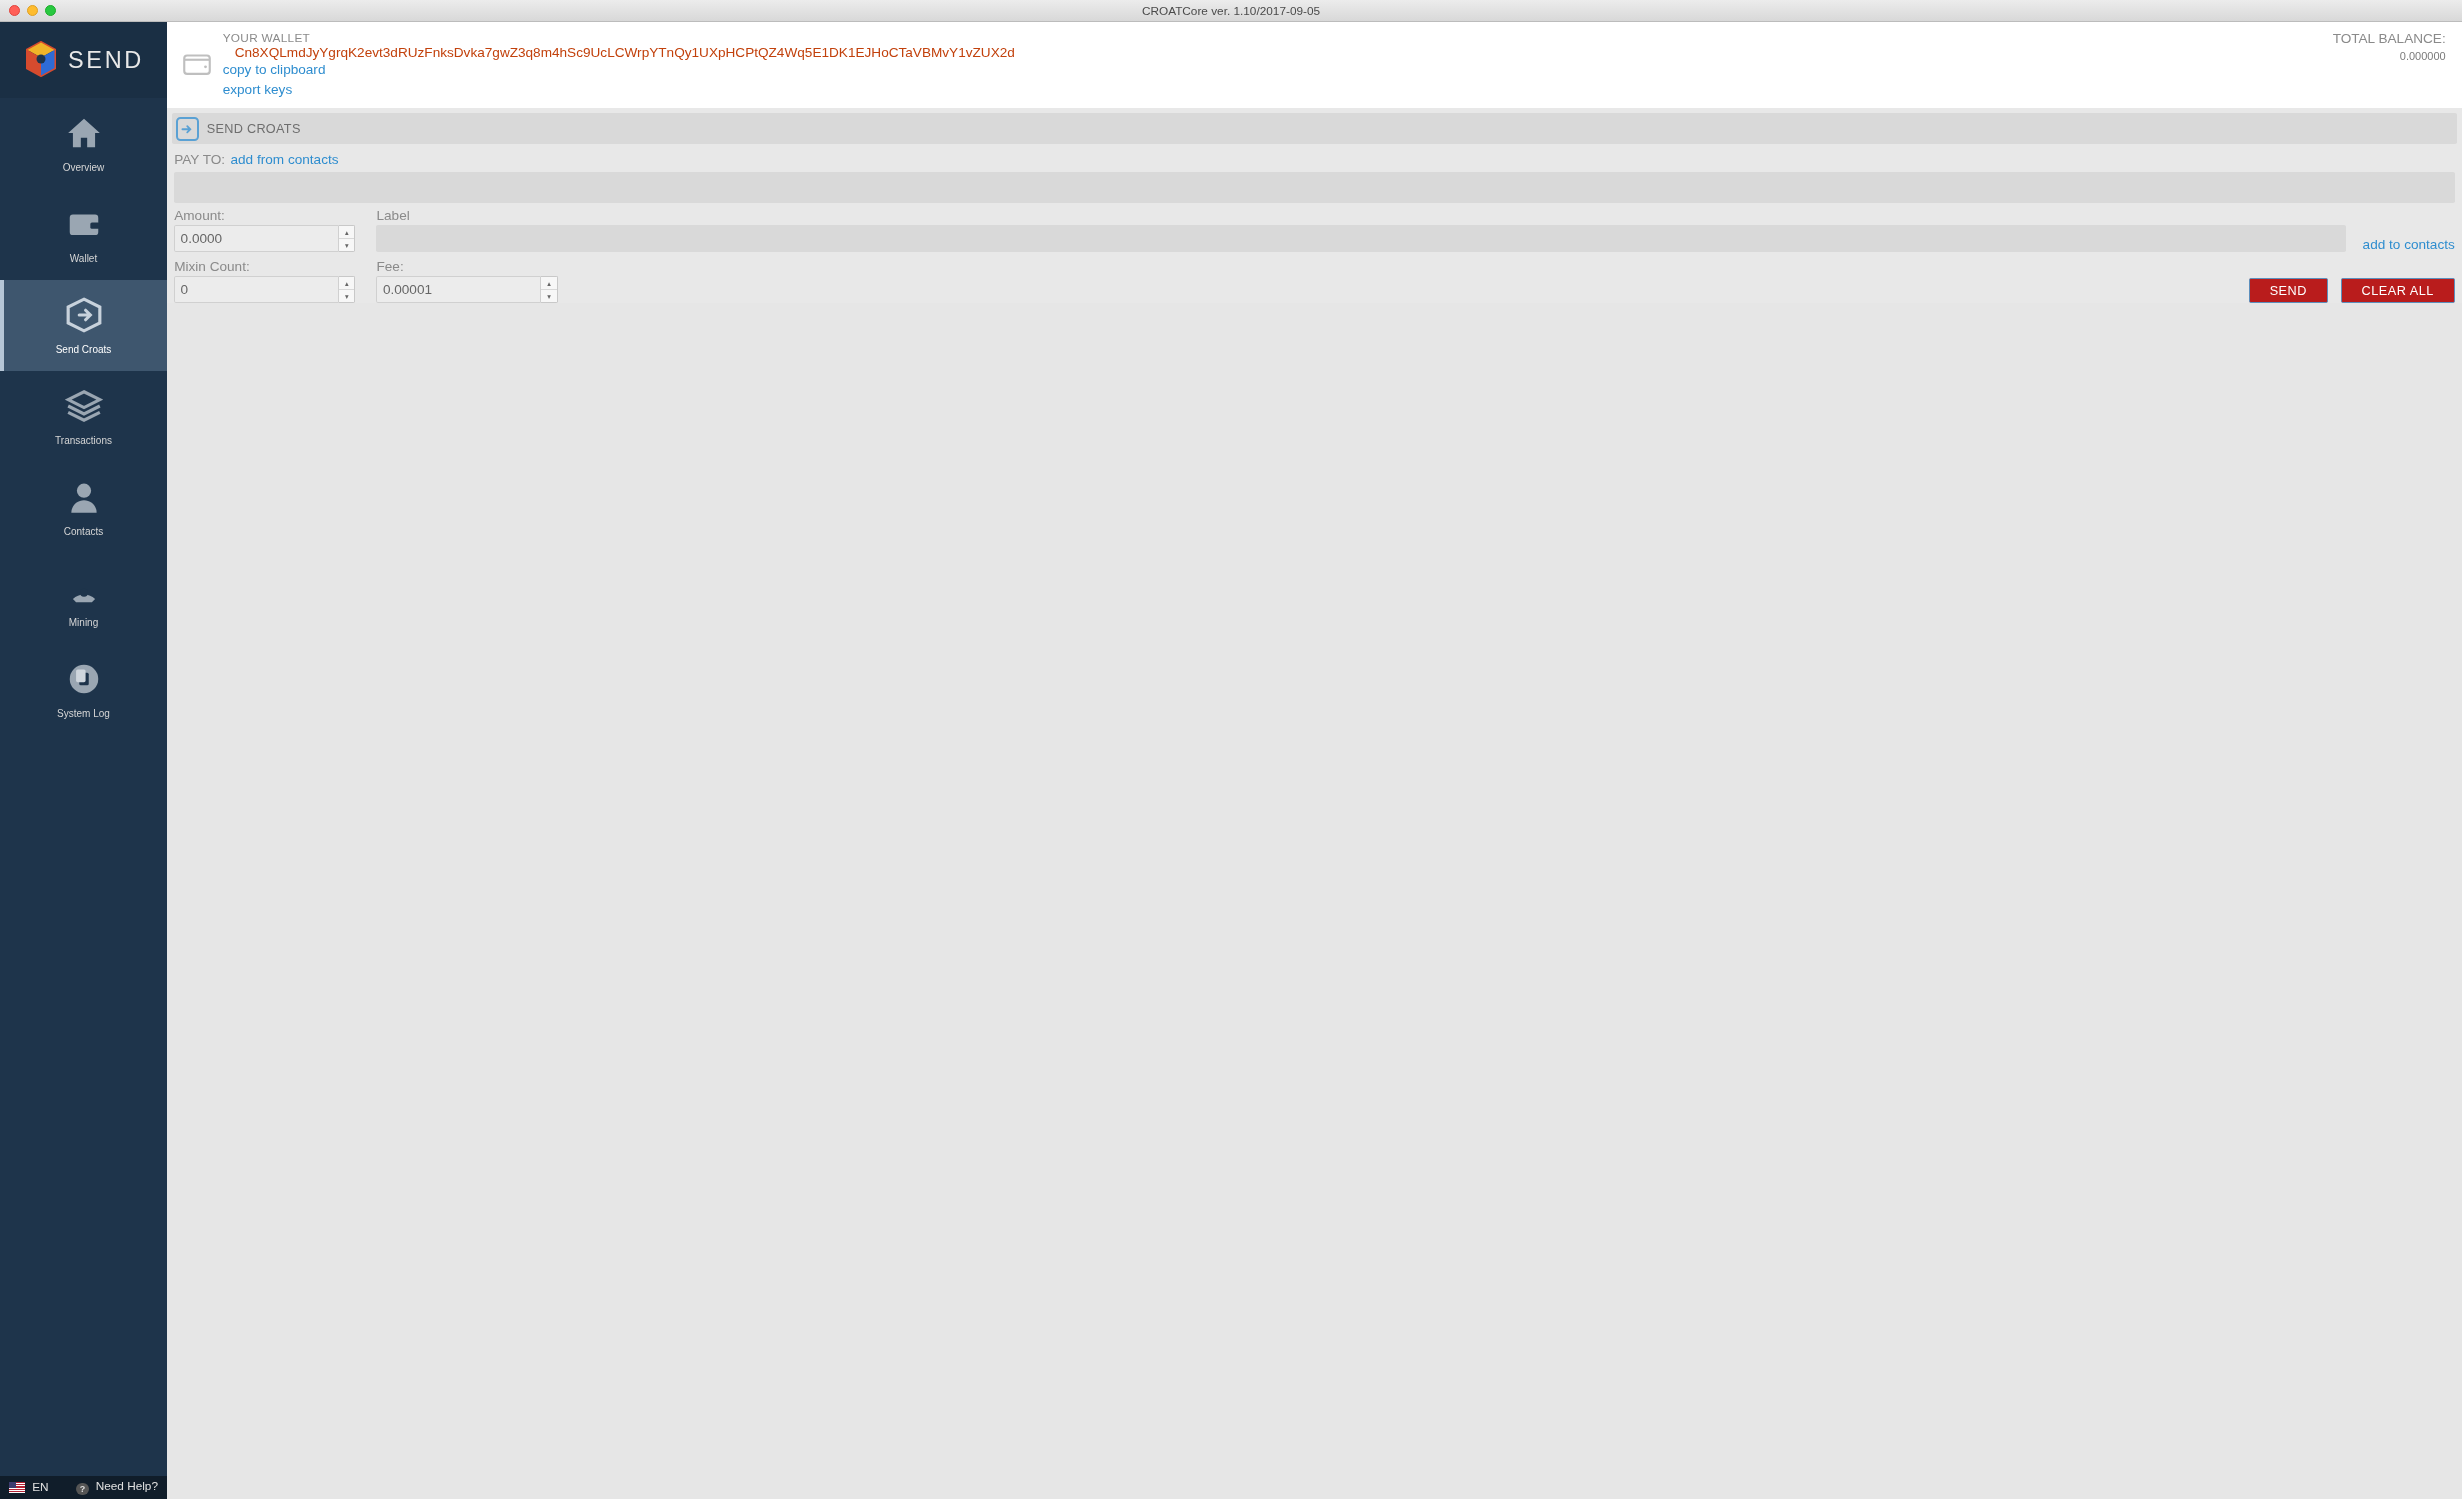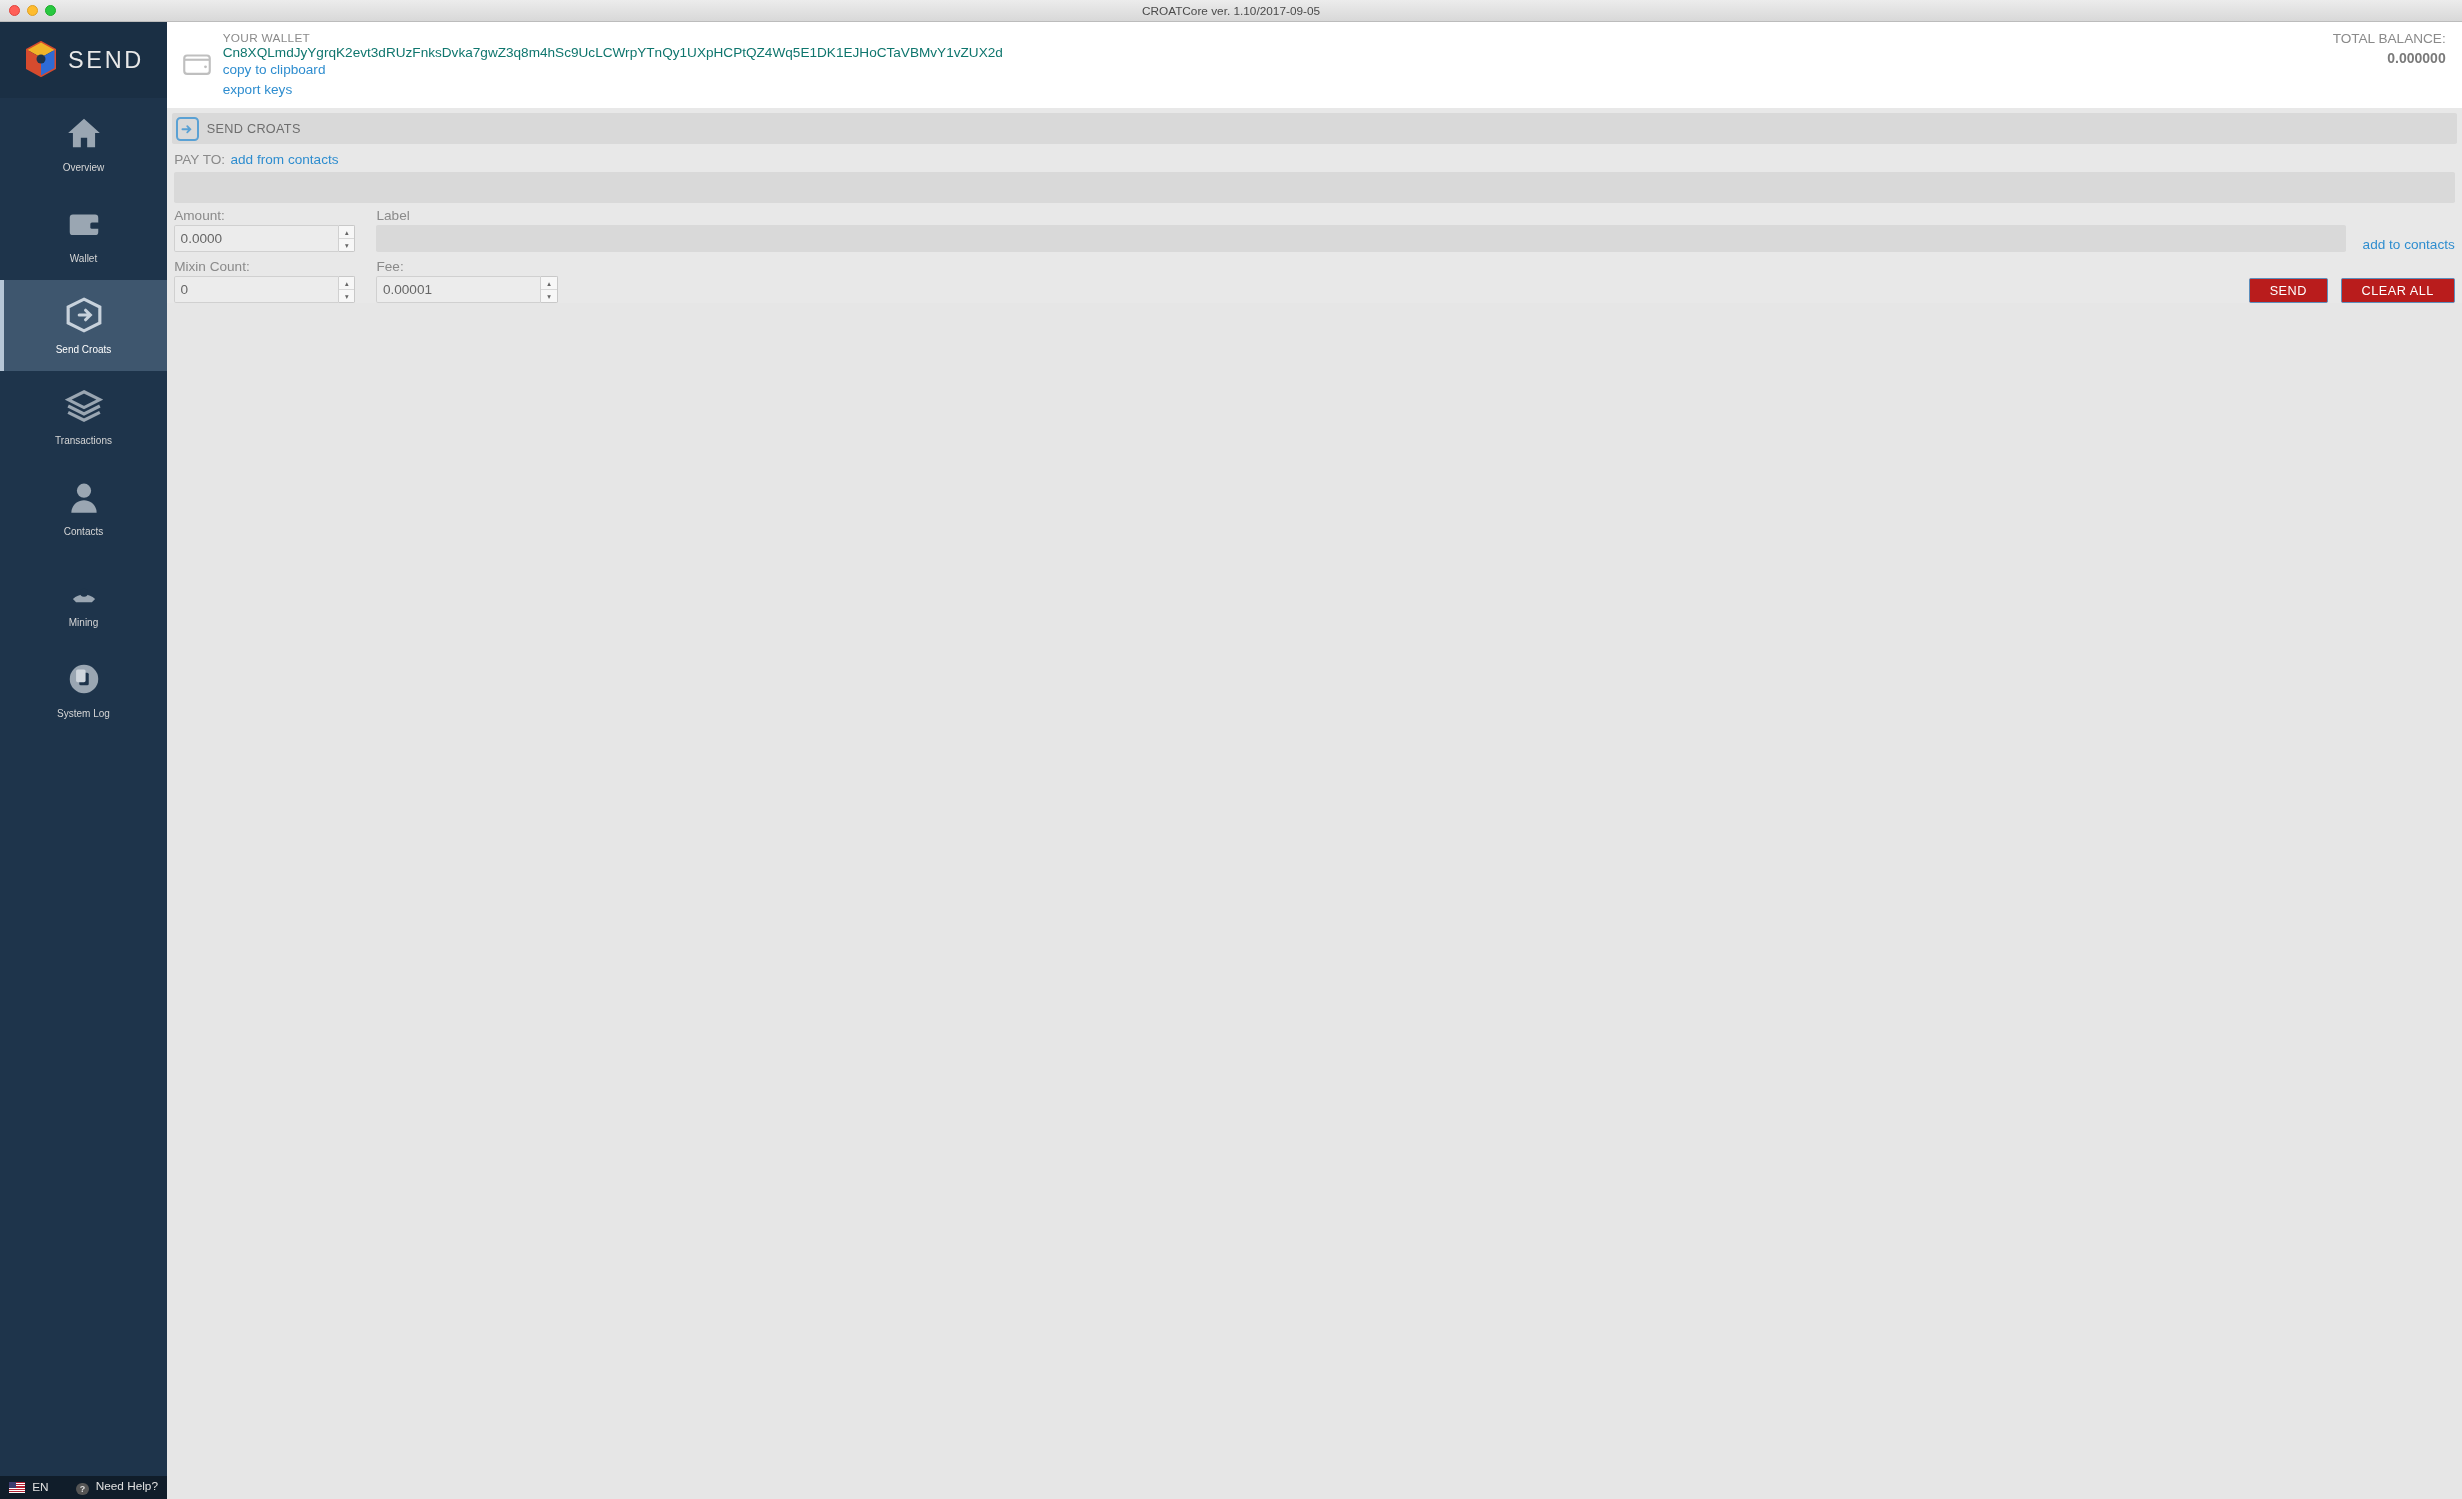--- a/index.html
+++ b/index.html
@@ -117,27 +117,28 @@
     padding: 9px 16.3px 7.2px 12.7px;
     display: flex;
     align-items: flex-start;
     gap: 9px;
     min-height: 81px;
   }
   .wallet-icon svg { width: 34px; height: 34px; fill:#bfbfbf; margin-top:16.3px;}
   .wallet-text { flex: 1; }
   .wallet-label { font-size:11.8px; color:#8a8a8a; letter-spacing:0.3px;}
   .wallet-address-line{
-    font-size:13.6px; color:#0f766e;
+    font-size:13.6px; color:#c2410c;
     word-break: break-all;
+    margin-left: 12px;
   }
   .wallet-links a { display:block; color:#2e8dcf; font-size:13.6px; text-decoration:none; line-height:1.5;}
   .balance-col { text-align:right;}
   .balance-label{font-size:13.6px; color:#8a8a8a;}
-  .balance-value{font-size:14px; color:#7a7a7a; margin-top:3.6px;font-weight:bold;}
+  .balance-value{font-size:11px; color:#7a7a7a; margin-top:3.6px;}
 
   
   .section-bar{
     margin: 5.4px 5.4px 0 5.4px;
     height: 31px;
     background:#d9d9d9;
     display:flex; align-items:center; gap:7.2px; padding:0 3.6px;
     border-radius:1.8px;
   }
   .section-bar .sec-icon{

